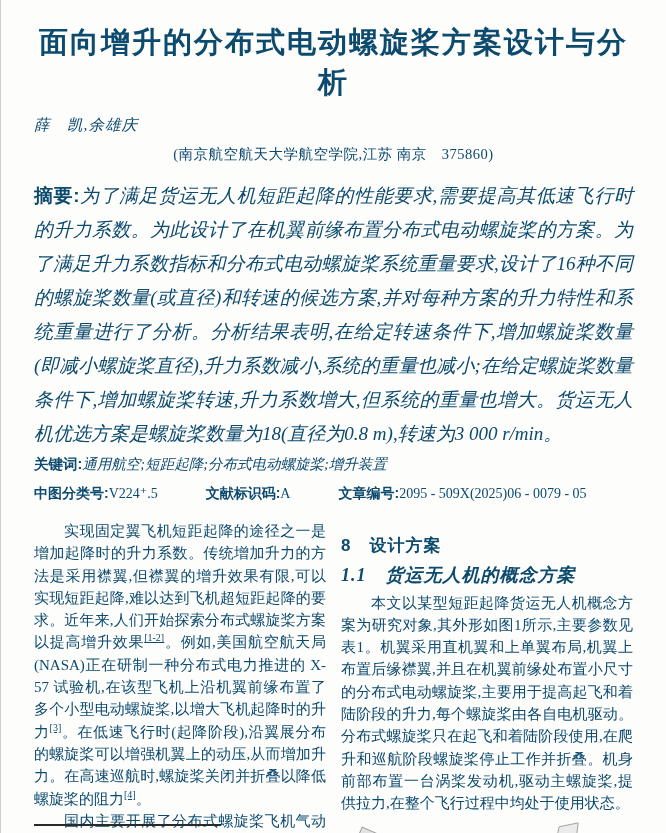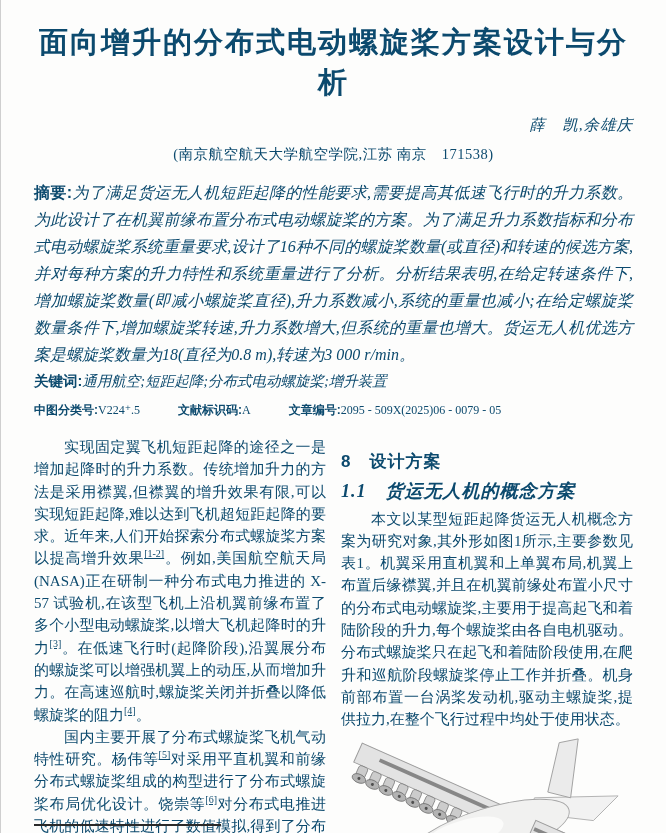--- a/index.html
+++ b/index.html
@@ -20,56 +20,56 @@
     margin:8px 0 0 0;
     text-align:center;
     font-family:"Liberation Sans","DejaVu Sans",sans-serif;
     font-weight:bold;
     font-size:29px;
     letter-spacing:2px;
     line-height:40px;
   }
   .authors {
     margin-top:13px;
-    text-align:right;
+    text-align:left;
     font-size:15.5px;
     font-style:italic;
     letter-spacing:1px;
   }
   .affiliation {
     margin-top:9px;
     text-align:center;
     font-size:14.5px;
     letter-spacing:0.5px;
   }
 
   .abstract {
     margin-top:15px;
-    font-size:16px;
-    line-height:27px;
+    font-size:19px;
+    line-height:34px;
     text-align:justify;
     font-style:italic;
   }
   .abstract .lbl, .keywords .lbl {
     font-style:normal;
     font-weight:bold;
     font-family:"Liberation Sans","DejaVu Sans",sans-serif;
   }
   .keywords {
     font-size:14.5px;
     line-height:27px;
     font-style:italic;
     text-align:justify;
   }
 
   .meta-row {
     margin-top:7px;
-    font-size:12px;
+    font-size:14px;
     display:flex;
-    gap:38px;
+    gap:48px;
     white-space:nowrap;
   }
   .meta-row .lbl {
     font-weight:bold;
     font-family:"Liberation Sans","DejaVu Sans",sans-serif;
   }
 
   .columns {
     margin-top:17px;
     display:grid;
@@ -109,21 +109,21 @@
   }
 </style>
 </head>
 <body>
 
 <div class="page">
   <div class="inner">
 
     <h1 class="title">面向增升的分布式电动螺旋桨方案设计与分析</h1>
     <div class="authors">薛　凯,余雄庆</div>
-    <div class="affiliation">(南京航空航天大学航空学院,江苏 南京　171538)</div>
+    <div class="affiliation">(南京航空航天大学航空学院,江苏 南京　375860)</div>
 
     <div class="abstract"><span class="lbl">摘要:</span><span>为了满足货运无人机短距起降的性能要求,需要提高其低速飞行时的升力系数。为此设计了在机翼前缘布置分布式电动螺旋桨的方案。为了满足升力系数指标和分布式电动螺旋桨系统重量要求,设计了16种不同的螺旋桨数量(或直径)和转速的候选方案,并对每种方案的升力特性和系统重量进行了分析。分析结果表明,在给定转速条件下,增加螺旋桨数量(即减小螺旋桨直径),升力系数减小,系统的重量也减小;在给定螺旋桨数量条件下,增加螺旋桨转速,升力系数增大,但系统的重量也增大。货运无人机优选方案是螺旋桨数量为18(直径为0.8 m),转速为3 000 r/min。</span></div>
 
     <div class="keywords"><span class="lbl">关键词:</span><span>通用航空;短距起降;分布式电动螺旋桨;增升装置</span></div>
 
     <div class="meta-row">
       <span><span class="lbl">中图分类号:</span><span>V224⁺.5</span></span>
       <span><span class="lbl">文献标识码:</span><span>A</span></span>
       <span><span class="lbl">文章编号:</span><span>2095 - 509X(2025)06 - 0079 - 05</span></span>
     </div>

